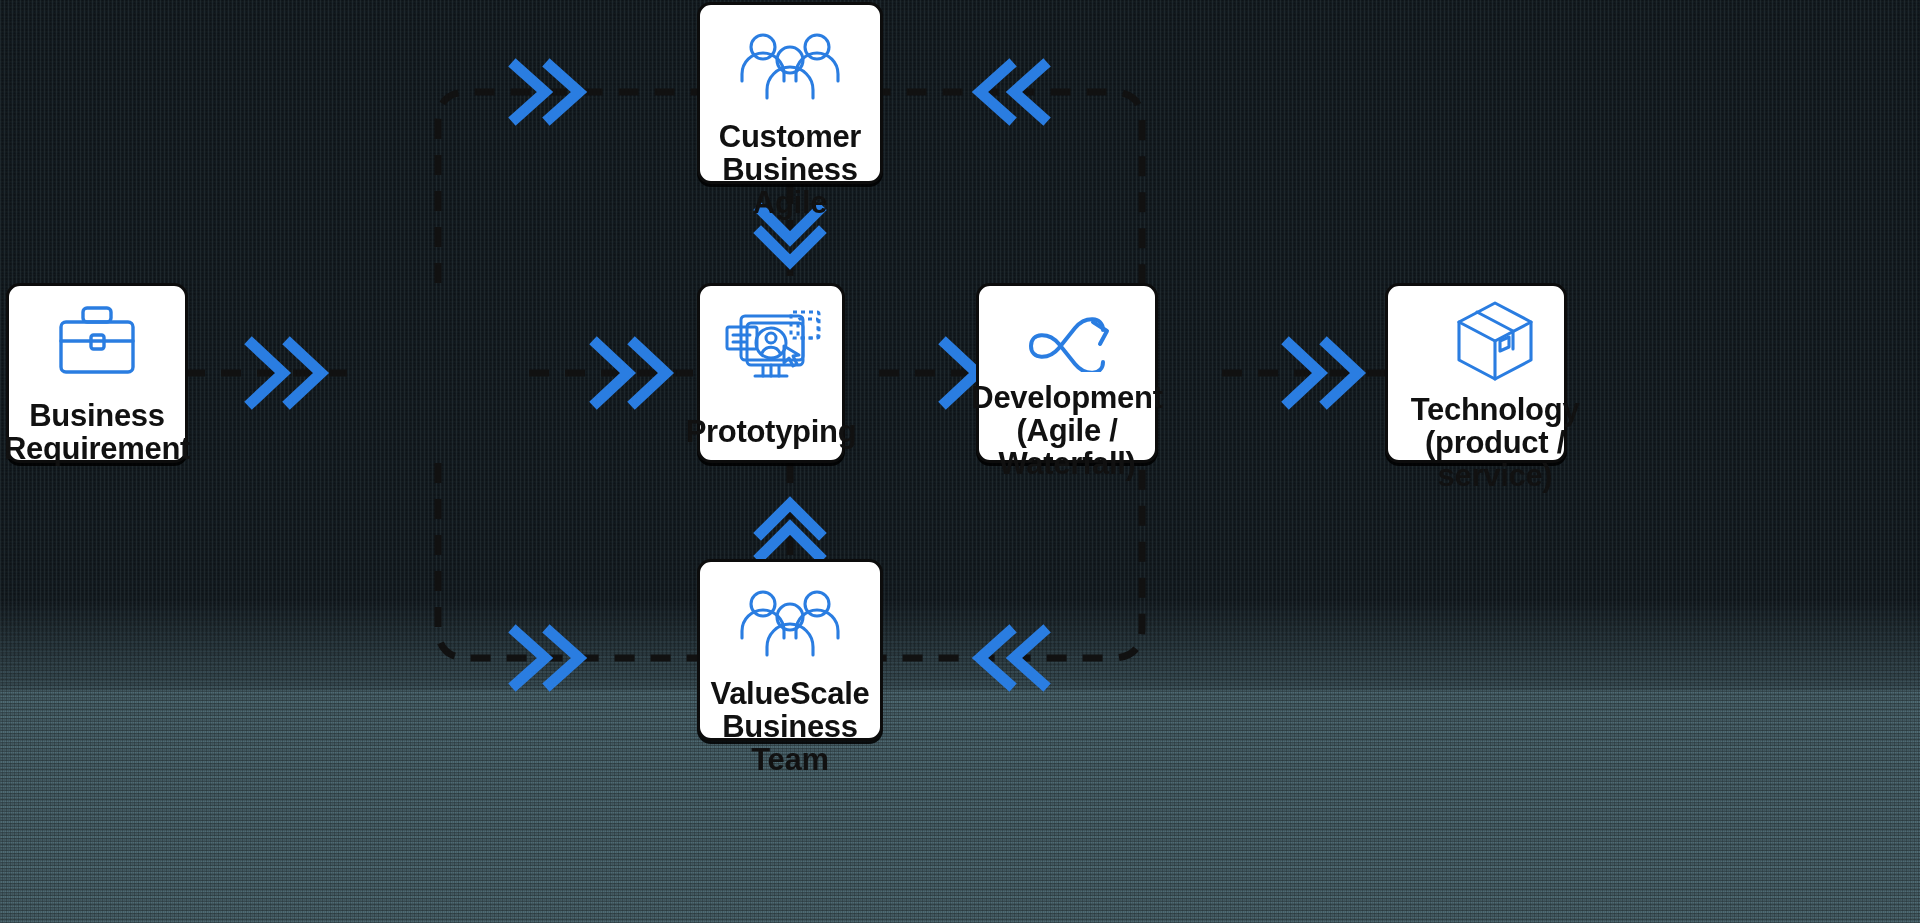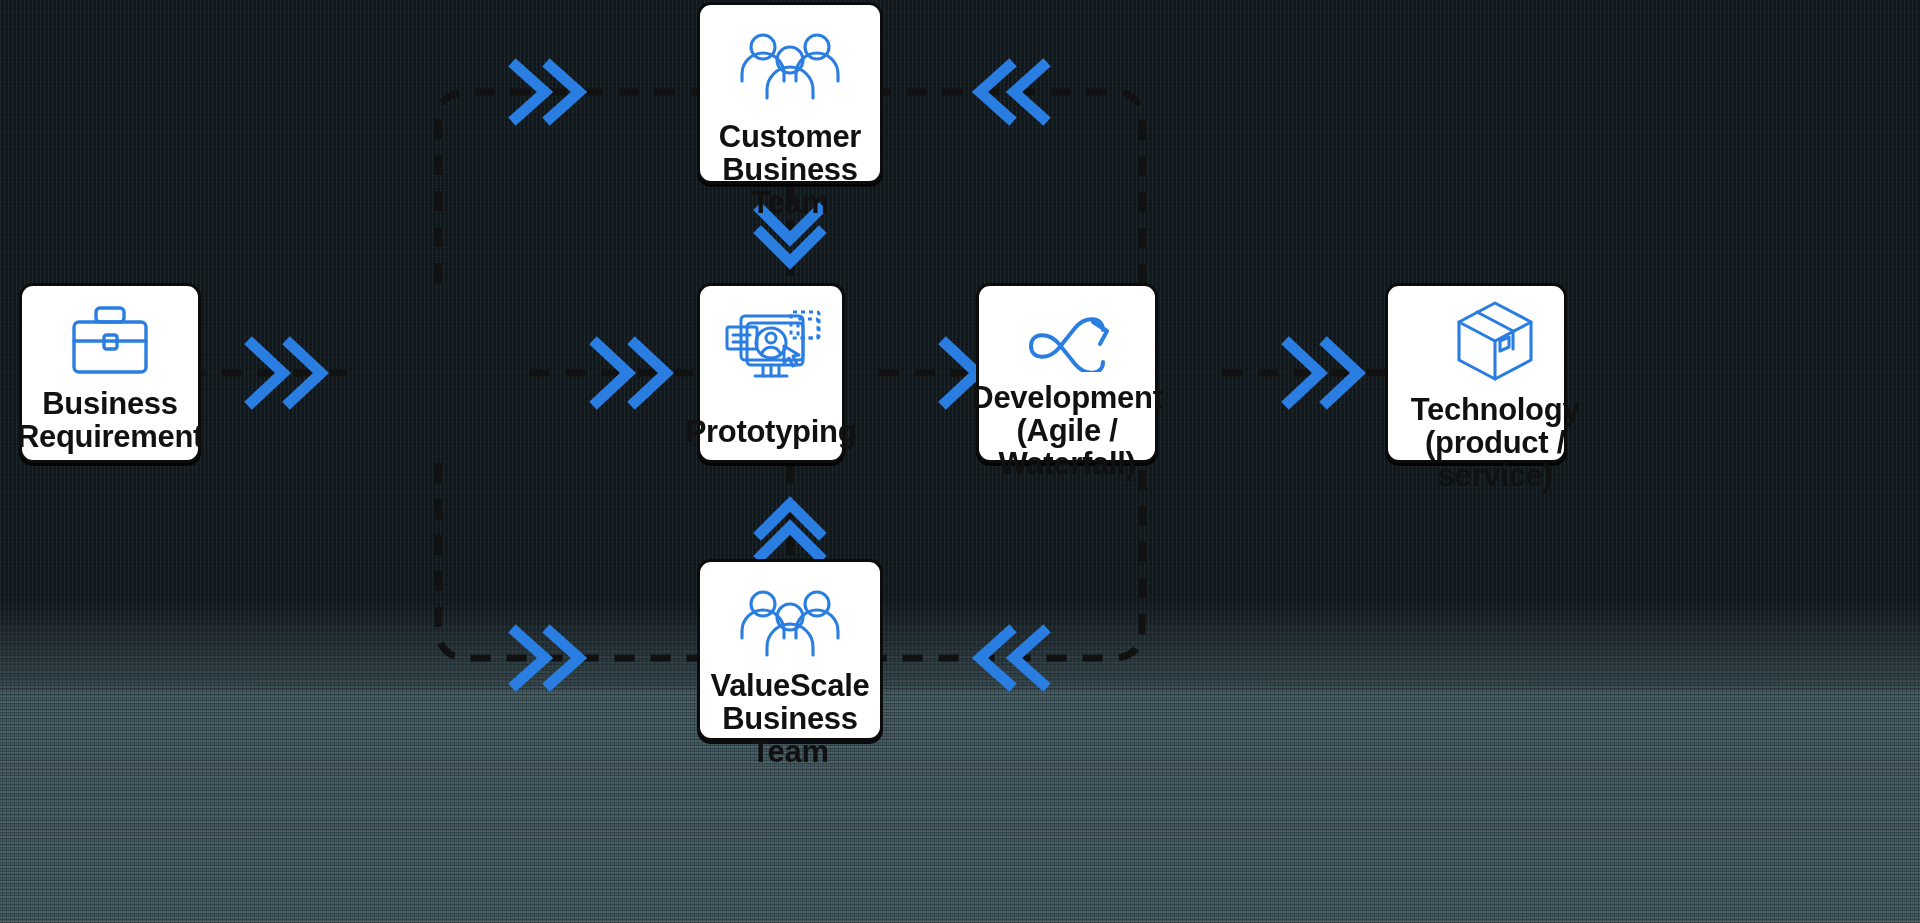--- a/index.html
+++ b/index.html
@@ -171,21 +171,21 @@
       <polyline class="chev" points="516,632 545,658 516,684"></polyline>
       <polyline class="chev" points="550,632 579,658 550,684"></polyline>
     </g>
 
     <g>
       <polyline class="chev" points="1043,632 1014,658 1043,684"></polyline>
       <polyline class="chev" points="1009,632 980,658 1009,684"></polyline>
     </g>
   </svg>
 
-  <div class="card" style="left:19px; top:283px; width:182px; height:180px;">
+  <div class="card" style="left:6px; top:283px; width:182px; height:180px;gap:12px;">
     <span class="ico">
       <svg width="88" height="74" viewBox="0 0 88 74" xmlns="http://www.w3.org/2000/svg">
         <g fill="none" stroke="#2a7de1" stroke-width="3.4" stroke-linejoin="round" stroke-linecap="round">
           <rect x="30" y="4" width="28" height="14" rx="4"></rect>
           <rect x="8" y="18" width="72" height="50" rx="5"></rect>
           <line x1="8" y1="37" x2="80" y2="37"></line>
           <rect x="38" y="31" width="13" height="14" rx="2.5"></rect>
         </g>
       </svg>
     </span>
@@ -259,33 +259,33 @@
           <circle cx="27" cy="16" r="12"></circle>
           <path d="M6 50 v-7 a21 21 0 0 1 42 0 v7"></path>
           <circle cx="81" cy="16" r="12"></circle>
           <path d="M60 50 v-7 a21 21 0 0 1 42 0 v7"></path>
           <circle cx="54" cy="29" r="13"></circle>
           <path d="M31 67 v-8 a23 23 0 0 1 46 0 v8"></path>
         </g>
       </svg>
     </span>
     <span class="cap" style="margin-top:8px;">Customer
-Business Team</span>
+Business Agile</span>
   </div>
 
   <div class="card" style="left:697px; top:559px; width:186px; height:182px; padding-top:22px;">
     <span class="ico">
       <svg width="108" height="72" viewBox="0 0 108 72" xmlns="http://www.w3.org/2000/svg">
         <g fill="none" stroke="#2a7de1" stroke-width="3.1" stroke-linecap="round" stroke-linejoin="round">
           <circle cx="27" cy="16" r="12"></circle>
           <path d="M6 50 v-7 a21 21 0 0 1 42 0 v7"></path>
           <circle cx="81" cy="16" r="12"></circle>
           <path d="M60 50 v-7 a21 21 0 0 1 42 0 v7"></path>
           <circle cx="54" cy="29" r="13"></circle>
           <path d="M31 67 v-8 a23 23 0 0 1 46 0 v8"></path>
         </g>
       </svg>
     </span>
-    <span class="cap" style="">ValueScale
+    <span class="cap" style="margin-top:8px;">ValueScale
 Business Team</span>
   </div>
 
 </div>
 
 </body></html>

